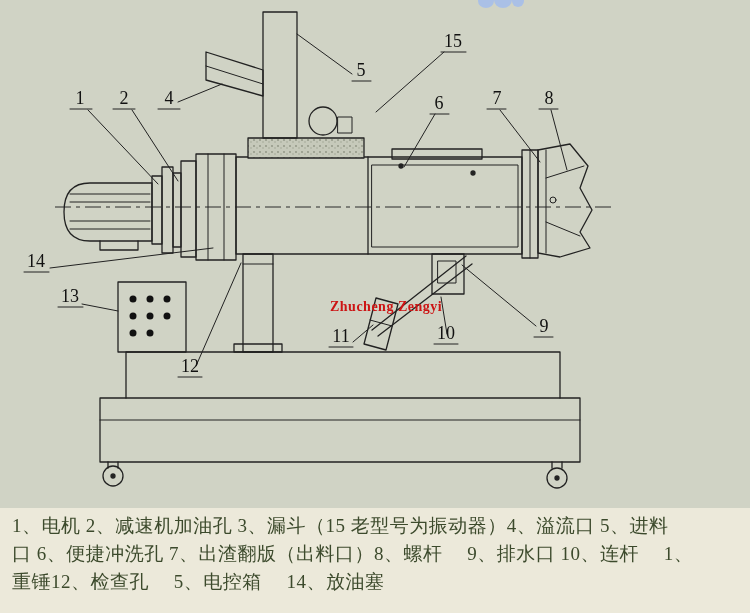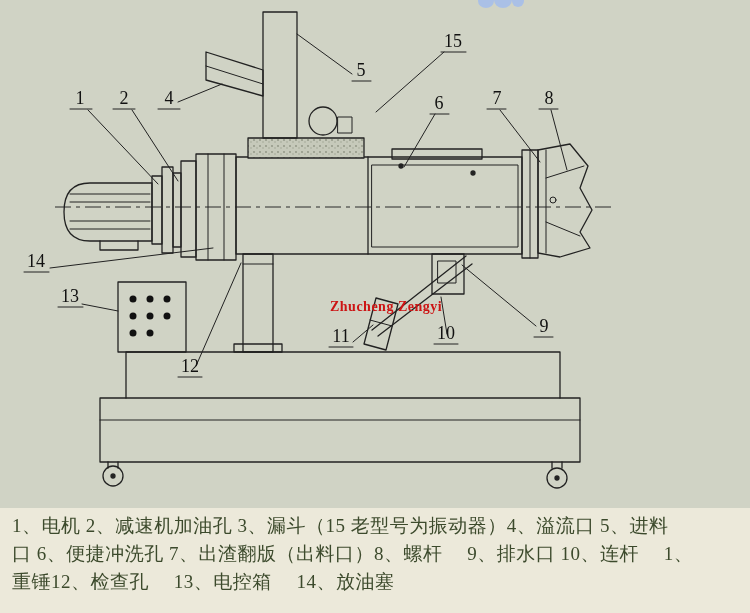--- a/index.html
+++ b/index.html
@@ -222,16 +222,16 @@
         <text x="544" y="332">9</text>
       </g>
 
       <text x="330" y="311" fill="#cc1414" font-size="14" font-weight="600" letter-spacing="0.5">Zhucheng Zengyi</text>
     </svg>
   </div>
 
   <div class="caption-area">
     <p>1、电机 2、减速机加油孔 3、漏斗（15 老型号为振动器）4、溢流口 5、进料</p>
     <p>口 6、便捷冲洗孔 7、出渣翻版（出料口）8、螺杆　 9、排水口 10、连杆　 1、</p>
-    <p>重锤12、检查孔　 13、电控箱　 14、放油塞</p>
+    <p>重锤12、检查孔　 5、电控箱　 14、放油塞</p>
   </div>
 
 </div>
 
 </body></html>

